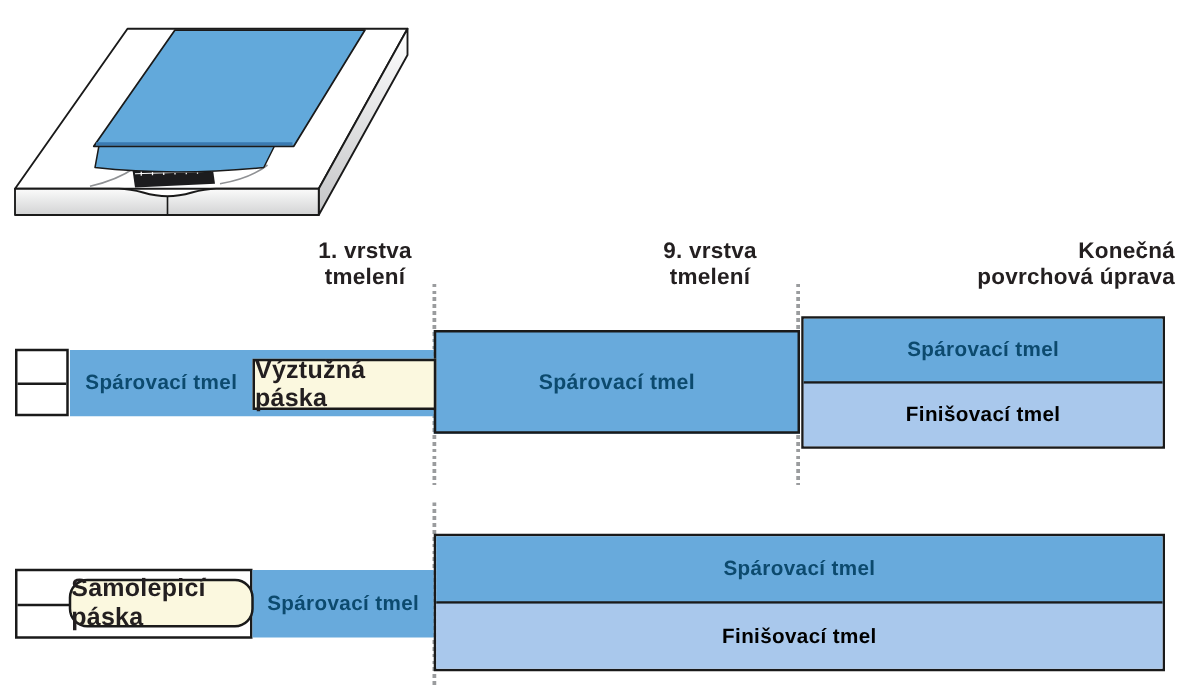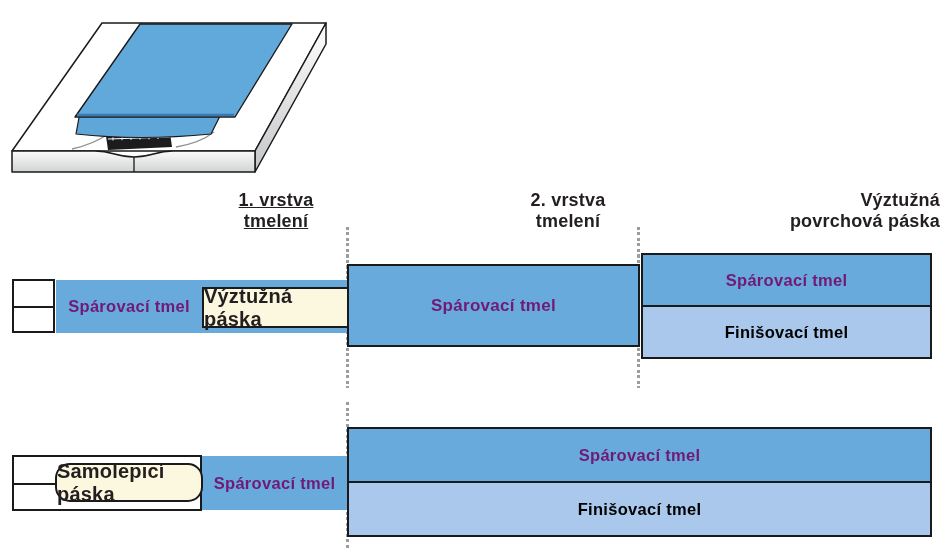--- a/index.html
+++ b/index.html
@@ -48,21 +48,21 @@
   }
   .stackbox{
     position:absolute;border:2px solid var(--outline);box-sizing:border-box;z-index:2;
     display:flex;flex-direction:column;
   }
   .stackbox .layer{
     flex:1;display:flex;align-items:center;justify-content:center;
   }
   .stackbox .layer.top{background:var(--blue_mid);border-bottom:2px solid var(--outline);}
   .stackbox .layer.bottom{background:var(--blue_light);}
-  .wlabel{color:#701a75;font-weight:bold;font-size:16.5px;letter-spacing:.3px;}
+  .wlabel{color:#0c4a6e;font-weight:bold;font-size:16.5px;letter-spacing:.3px;}
   .wlabel.soft{color:#000000;}
   .mid-size{font-size:17px;}
 </style>
 </head>
 <body>
 
 <div class="stage">
 
   <svg style="position:absolute;left:10px;top:8px;" width="336" height="170" viewBox="0 0 336 170">
     <defs>
@@ -96,31 +96,31 @@
       <line x1="139" y1="125.5" x2="139" y2="131.3"></line>
       <line x1="148" y1="125.2" x2="148" y2="131.0"></line>
     </g>
 
     <path d="M70,104 L212,104 L201,126 Q130,133 66,126 Z" fill="#60a7d9" stroke="#1a1a1a" stroke-width="1.2" stroke-linejoin="round"></path>
 
     <polygon points="65,109 130,16 282,16 225,109" fill="#62a9db" stroke="#1a1a1a" stroke-width="1.4" stroke-linejoin="round"></polygon>
     <line x1="67" y1="107" x2="224" y2="107" stroke="#3a7ab1" stroke-width="2.5"></line>
   </svg>
 
-  <div class="col-header hdr-center" style="left:196px;top:190px;width:160px;text-decoration:underline;">
+  <div class="col-header hdr-center" style="left:212px;top:190px;width:160px;">
     <span>1. vrstva</span>
     <span>tmelení</span>
   </div>
   <div class="col-header hdr-center" style="left:488px;top:190px;width:160px;">
-    <span>2. vrstva</span>
+    <span>9. vrstva</span>
     <span>tmelení</span>
   </div>
   <div class="col-header hdr-right" style="left:680px;top:190px;width:260px;">
-    <span>Výztužná</span>
-    <span>povrchová páska</span>
+    <span>Konečná</span>
+    <span>povrchová úprava</span>
   </div>
 
   <div class="dotted" style="left:346px;top:227px;height:161px;"></div>
   <div class="dotted" style="left:637px;top:227px;height:161px;"></div>
   <div class="dotted" style="left:346px;top:402px;height:148px;"></div>
 
   <div class="jointbox" style="left:12px;top:279px;width:43px;height:54px;">
     <div class="divider" style="top:25px;"></div>
   </div>
 

